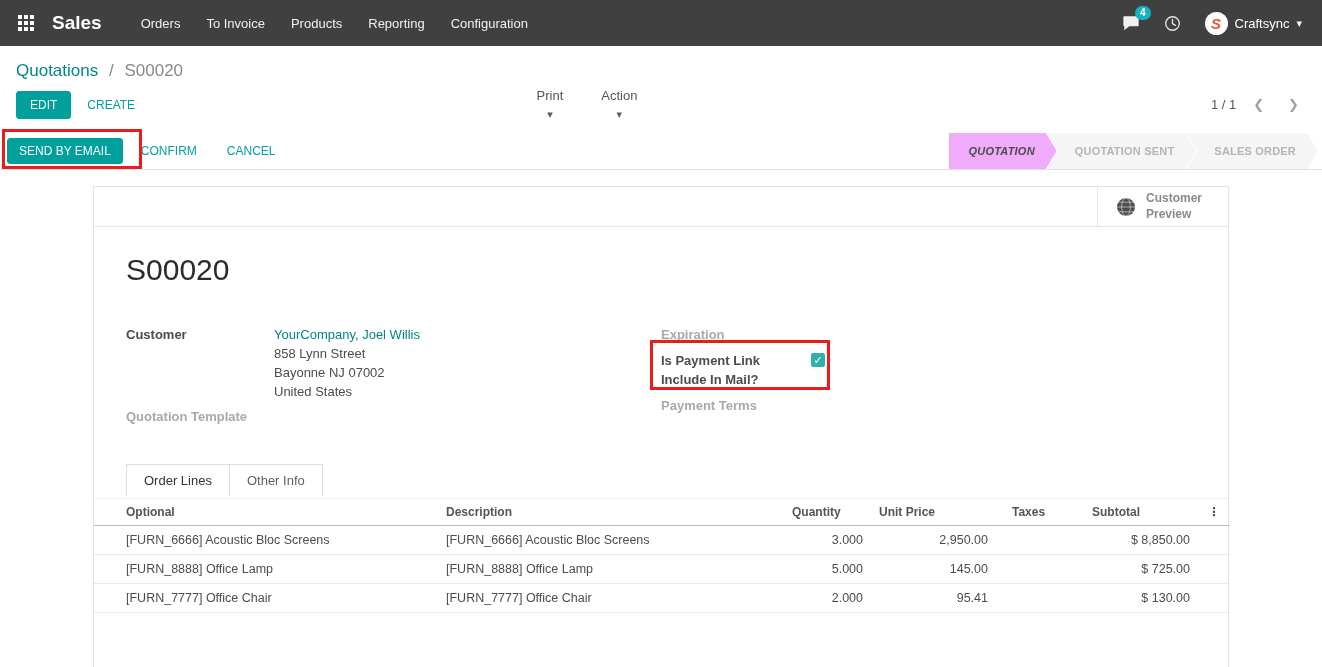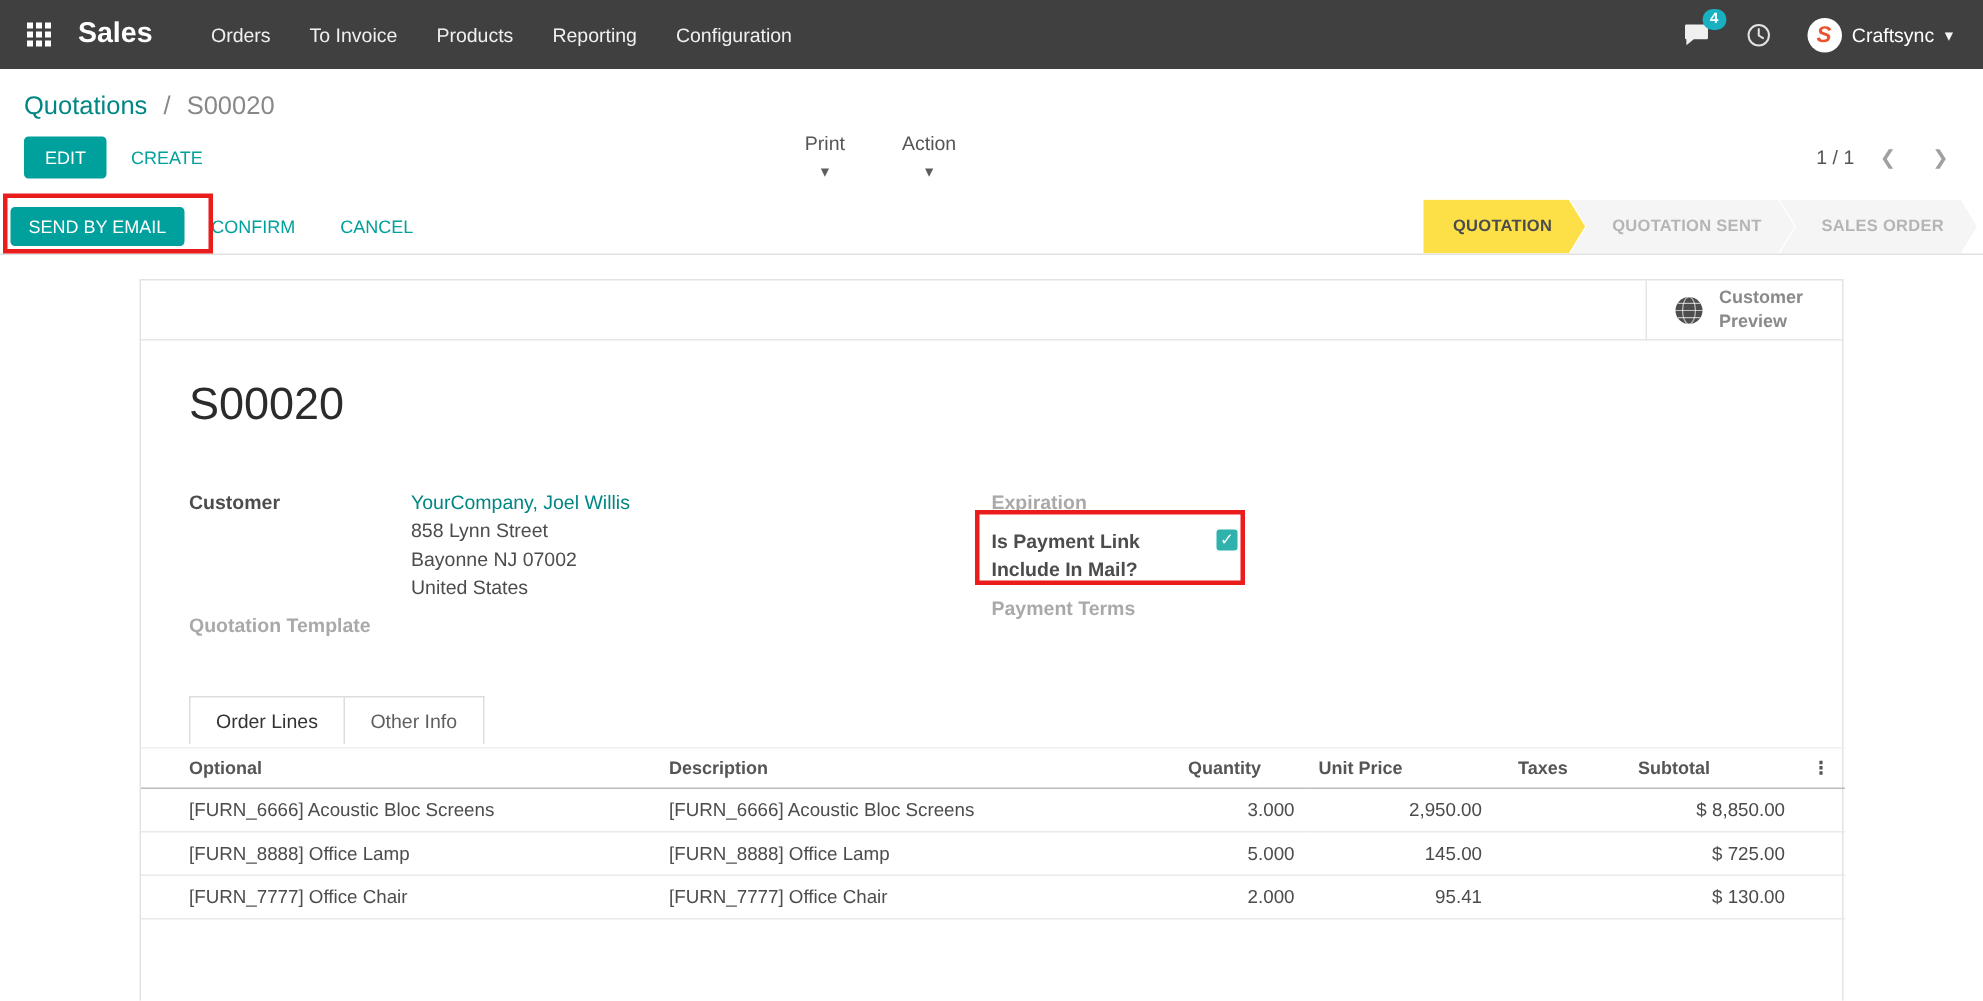--- a/index.html
+++ b/index.html
@@ -46,21 +46,21 @@
   .statusbar { display:flex; justify-content:space-between; align-items:center; height:37px; border-bottom:1px solid #e0e0e0; background:#fff; padding-left:7px; }
   .sb-buttons { display:flex; align-items:center; gap:6px; }
   .btn-primary-sm { background:#00A09D; border:1px solid #00A09D; color:#fff; font-size:12px; font-weight:500; padding:5px 11px; border-radius:3px; cursor:pointer; font-family:inherit; }
   .btn-link-sm { background:none; border:none; color:#00A09D; font-size:12px; font-weight:500; padding:5px 12px; cursor:pointer; font-family:inherit; }
   .steps { display:flex; height:36px; align-items:stretch; margin-right:4px; }
   .step { display:flex; align-items:center; padding:0 22px 0 28px; font-size:11px; font-weight:700; letter-spacing:.2px; color:#b5b5b5; background:#f5f5f5; margin-left:-10px; cursor:pointer;
           clip-path:polygon(0 0, calc(100% - 11px) 0, 100% 50%, calc(100% - 11px) 100%, 0 100%, 11px 50%); }
   .step.first { clip-path:polygon(0 0, calc(100% - 11px) 0, 100% 50%, calc(100% - 11px) 100%, 0 100%); margin-left:0; padding-left:20px; z-index:3; }
   .step.s2 { z-index:2; }
   .step.s3 { z-index:1; }
-  .step.active { background:#fde047; color:#4c4c4c; }
+  .step.active { background:#f0abfc; color:#4c4c4c;font-style:italic; }
 
   
   .sheet { width:1136px; margin:16px auto 0; background:#fff; border:1px solid #e3e3e3; min-height:500px; }
   .sheet-top { height:40px; border-bottom:1px solid #e5e5e5; display:flex; justify-content:flex-end; }
   .preview-btn { display:flex; align-items:center; gap:10px; padding:0 18px; border-left:1px solid #e5e5e5; cursor:pointer; }
   .preview-label { font-size:12px; color:#8a8a8a; font-weight:700; line-height:1.3; width:64px; }
   .sheet-body { padding:0 32px; }
   .doc-title { margin-top:26px; font-size:30px; font-weight:400; color:#2b2b2b; }
 
   .fields { display:flex; margin-top:38px; }

